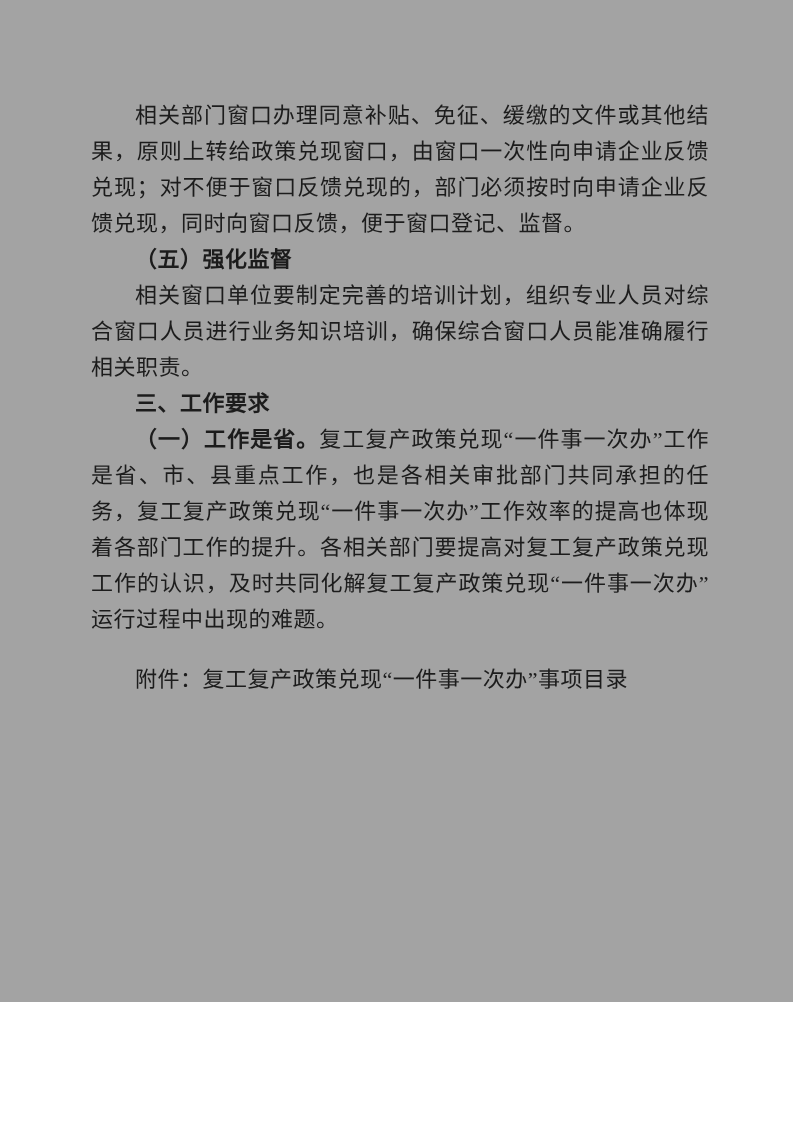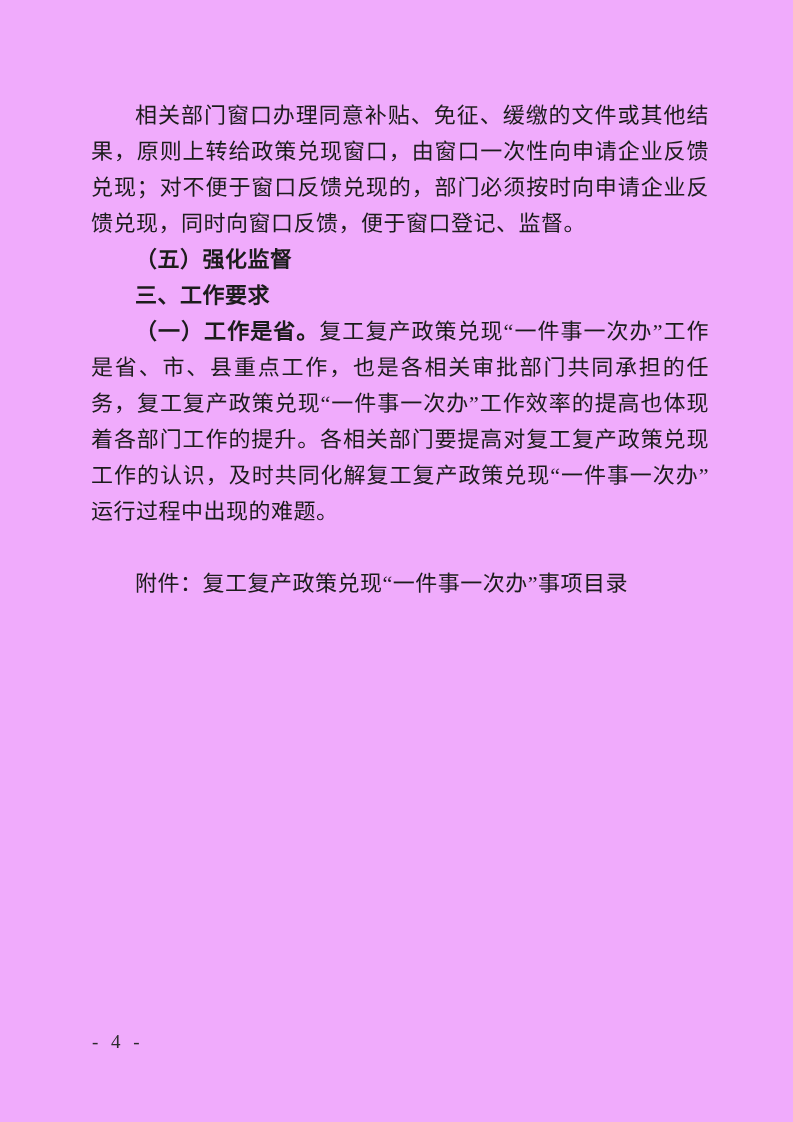--- a/index.html
+++ b/index.html
@@ -3,22 +3,22 @@
 <meta charset="utf-8">
 <style>
   html, body {
     margin: 0;
     padding: 0;
     background: #ffffff;
   }
   .page {
     position: relative;
     width: 793px;
-    height: 1122px;
-    background: #f0abfc;
+    height: 1002px;
+    background: #a3a3a3;
     overflow: hidden;
     font-family: "Liberation Serif", "DejaVu Serif", serif;
     color: #1c1c1c;
   }
   .content {
     position: absolute;
     left: 91px;
     top: 98px;
     width: 618px;
     font-size: 22px;
@@ -37,21 +37,21 @@
   
   p.chapter-heading {
     font-family: "Liberation Sans", "DejaVu Sans", sans-serif;
     font-weight: bold;
   }
   
   .lead {
     font-weight: bold;
   }
   p.attachment {
-    margin-top: 36px;
+    margin-top: 24px;
   }
   .page-number {
     position: absolute;
     left: 92px;
     top: 1030px;
     font-size: 19px;
     line-height: 24px;
     letter-spacing: 1px;
     word-spacing: 6px;
     color: #2a2a2a;
@@ -61,20 +61,21 @@
 <body>
 
 <div class="page">
 
   <div class="content">
 
     <p>相关部门窗口办理同意补贴、免征、缓缴的文件或其他结果，原则上转给政策兑现窗口，由窗口一次性向申请企业反馈兑现；对不便于窗口反馈兑现的，部门必须按时向申请企业反馈兑现，同时向窗口反馈，便于窗口登记、监督。</p>
 
     <p class="subheading">（五）强化监督</p>
 
+    <p>相关窗口单位要制定完善的培训计划，组织专业人员对综合窗口人员进行业务知识培训，确保综合窗口人员能准确履行相关职责。</p>
 
     <p class="chapter-heading">三、工作要求</p>
 
     <p><span class="lead">（一）工作是省。</span><span>复工复产政策兑现“一件事一次办”工作是省、市、县重点工作，也是各相关审批部门共同承担的任务，复工复产政策兑现“一件事一次办”工作效率的提高也体现着各部门工作的提升。各相关部门要提高对复工复产政策兑现工作的认识，及时共同化解复工复产政策兑现“一件事一次办”运行过程中出现的难题。</span></p>
 
 
 
     <p class="attachment">附件：复工复产政策兑现“一件事一次办”事项目录</p>
 
   </div>

